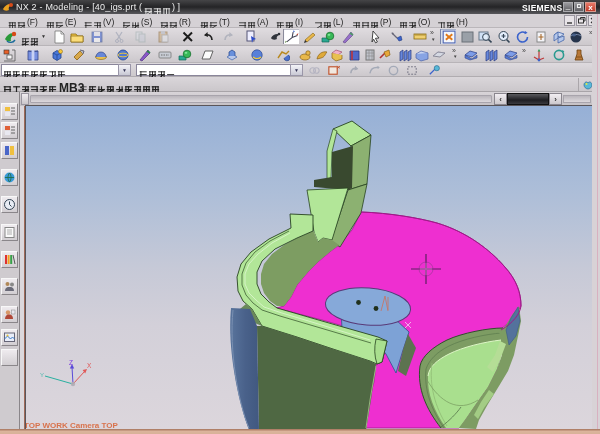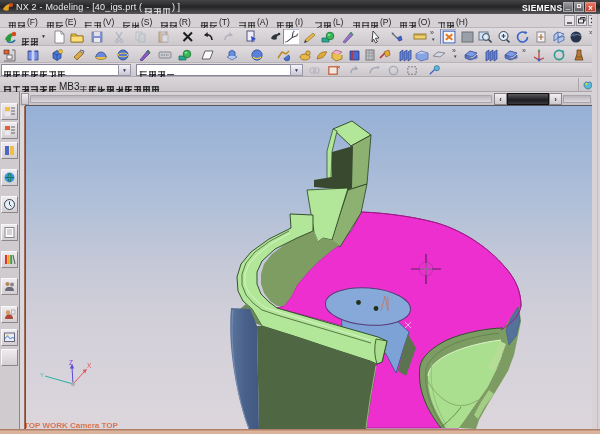--- a/index.html
+++ b/index.html
@@ -592,21 +592,21 @@
       <line x1="36.7" y1="4.6" x2="43.7" y2="4.6" stroke="#222" stroke-width="1.2"></line>
       <line x1="36.7" y1="7.5" x2="43.7" y2="7.5" stroke="#222" stroke-width="1.2"></line>
       <line x1="40.5" y1="1.3" x2="40.5" y2="8.7" stroke="#222" stroke-width="1.2"></line>
       <line x1="37.7" y1="8" x2="43.7" y2="4.2" stroke="#222" stroke-width="1.2"></line>
       <line x1="46.1" y1="1.8" x2="53.1" y2="1.8" stroke="#222" stroke-width="1.2"></line>
       <line x1="46.1" y1="4.6" x2="53.1" y2="4.6" stroke="#222" stroke-width="1.2"></line>
       <line x1="46.1" y1="7.5" x2="53.1" y2="7.5" stroke="#222" stroke-width="1.2"></line>
       <line x1="46.9" y1="1.3" x2="46.9" y2="8.7" stroke="#222" stroke-width="1.2"></line>
       <line x1="49.5" y1="1.3" x2="49.5" y2="8.7" stroke="#222" stroke-width="1.2"></line>
     </svg></span>
-<span class="abs" style="left:59px;top:81px;font-size:10px;font-weight:normal;color:#222">MB3</span>
+<span class="abs" style="left:59px;top:81px;font-size:12px;font-weight:bold;color:#222">MB3</span>
 <span class="abs" style="left:79px;top:80px"><svg width="9" height="10" style="vertical-align:middle">
       <line x1="0.7" y1="1.8" x2="7.7" y2="1.8" stroke="#222" stroke-width="0.7"></line>
       <line x1="0.7" y1="4.6" x2="7.7" y2="4.6" stroke="#222" stroke-width="0.7"></line>
       <line x1="1.1" y1="7.5" x2="8.1" y2="7.5" stroke="#222" stroke-width="0.7"></line>
       <line x1="4.5" y1="1.3" x2="4.5" y2="8.7" stroke="#222" stroke-width="0.7"></line>
     </svg></span>
 <span class="abs" style="left:88px;top:80px"><svg width="72" height="10" style="vertical-align:middle">
       <line x1="1.1" y1="1.8" x2="8.1" y2="1.8" stroke="#222" stroke-width="1.2"></line>
       <line x1="0.7" y1="4.6" x2="7.7" y2="4.6" stroke="#222" stroke-width="1.2"></line>
       <line x1="1.1" y1="7.5" x2="8.1" y2="7.5" stroke="#222" stroke-width="1.2"></line>

